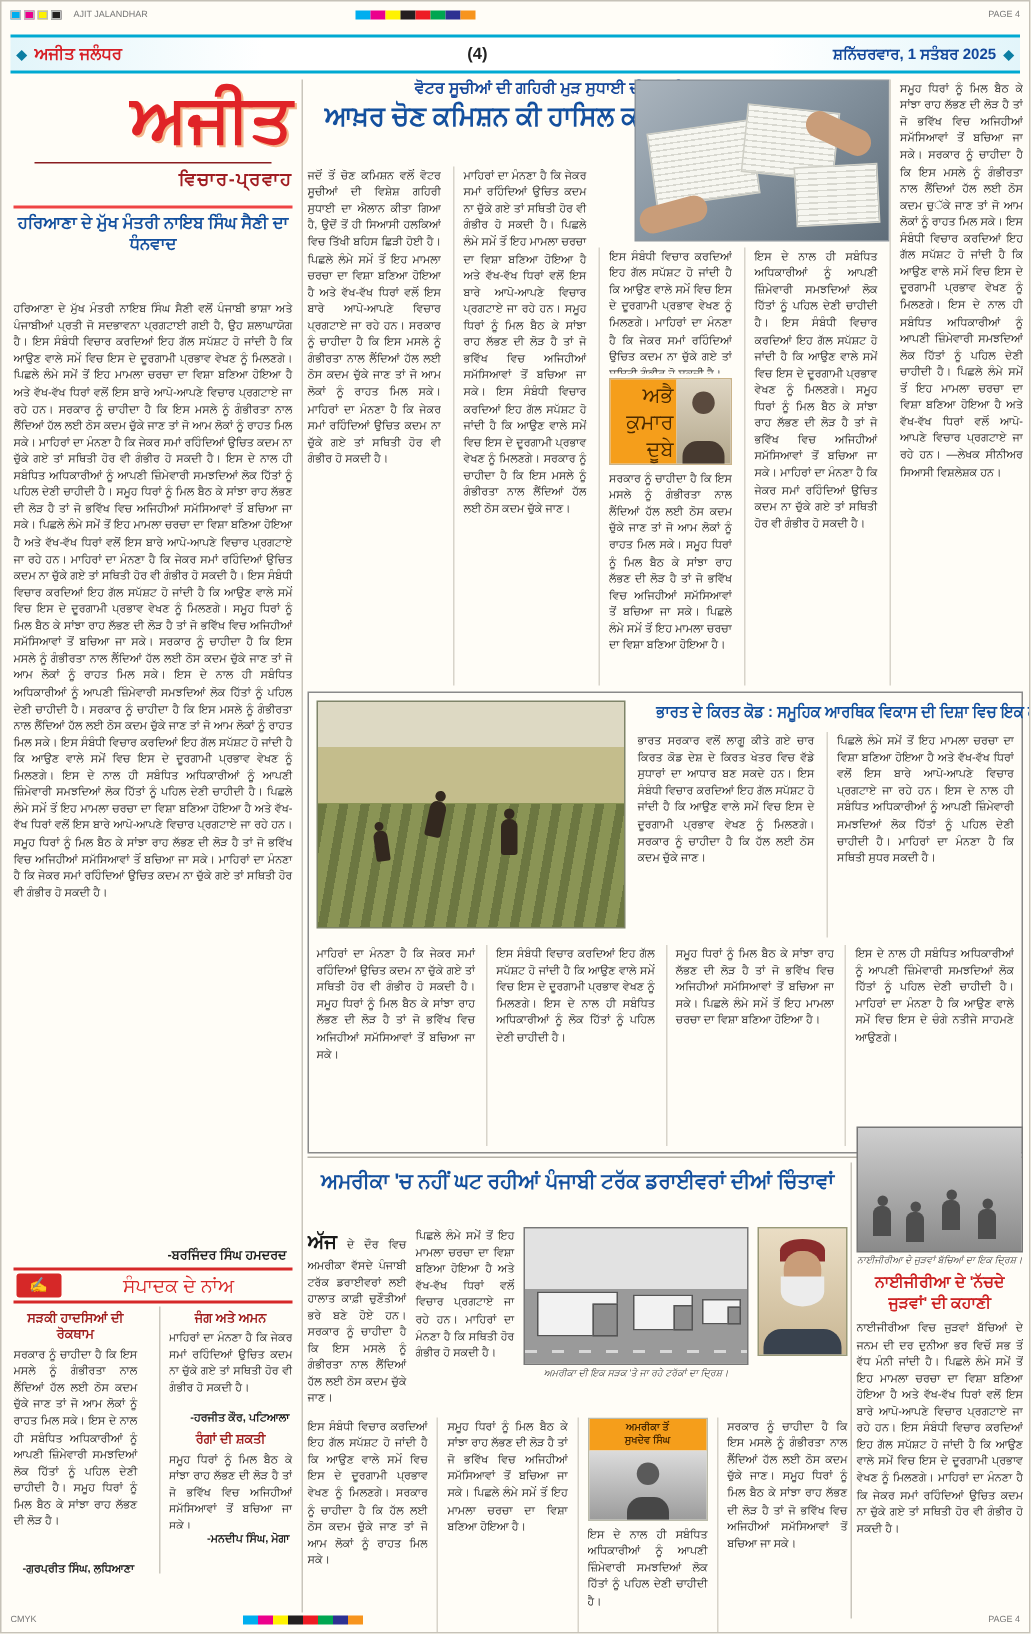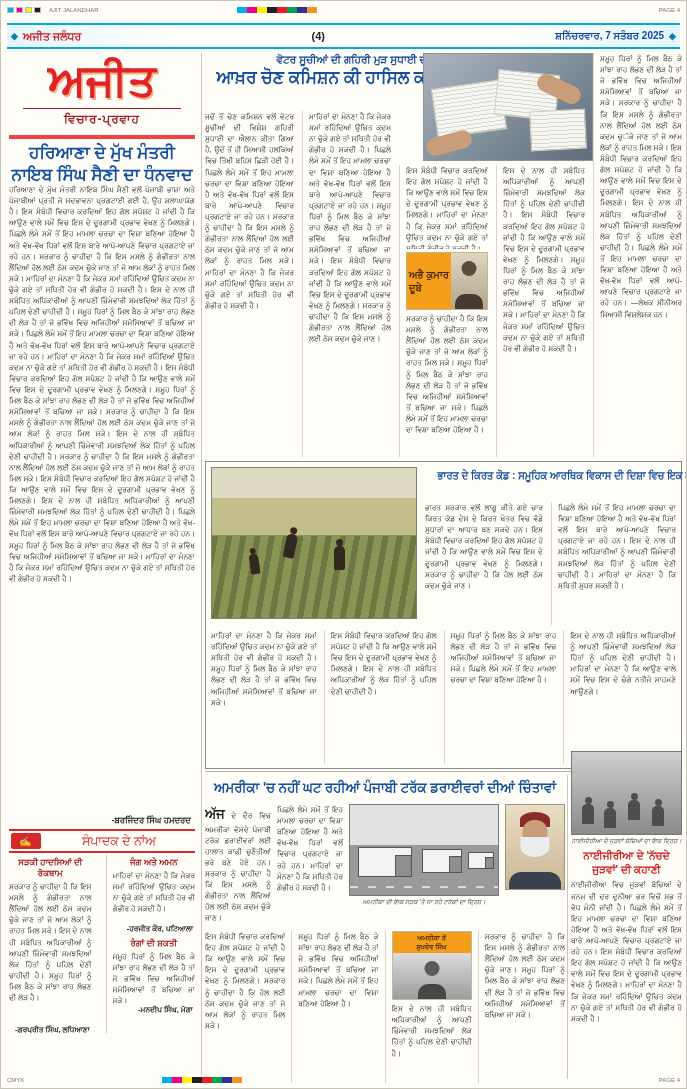--- a/index.html
+++ b/index.html
@@ -28,27 +28,27 @@
   .hdr-right{color:#12479b;font-weight:bold;font-size:10px;display:flex;gap:5px;align-items:center}
   .dia{color:#0b7ea3;font-size:9px}
 
   
   .body-text{font-size:7.4px;line-height:1.5;text-align:justify;color:#191919;overflow:hidden}
   .vdiv{position:absolute;width:1px;background:#c9c5bb}
   .hdiv{position:absolute;height:1px;background:#b5b1a7}
 
   
   .left-col{position:absolute;left:6px;top:52px;width:192px;height:1022px;padding:0 4px 0 2px}
-  .masthead{height:86px;text-align:center;border-bottom:4px solid #ef4444;padding-top:2px}
+  .masthead{height:86px;text-align:right;border-bottom:2px solid #ef4444;padding-top:2px}
   .masthead-title{font-size:44px;line-height:50px;font-weight:bold;color:#e02327;text-shadow:1.5px 1.5px 0 #f3b387}
   .masthead-rule{height:1px;background:#8a1d20;margin:3px 14px}
   .masthead-sub{font-size:12px;font-weight:bold;color:#a01d22;letter-spacing:1px}
   .quote{height:48px;padding:5px 2px 0;font-size:8px;line-height:1.5;text-align:center;color:#222}
   .quote-author{text-align:right;font-weight:bold;padding-right:8px;font-size:8px;margin-top:1px}
-  .editorial-headline{height:40px;margin:3px 0 2px;font-size:17px;line-height:1.3;text-align:center;color:#14509e;font-weight:bold}
+  .editorial-headline{height:40px;margin:3px 0 18px;font-size:11px;line-height:1.3;text-align:center;color:#14509e;font-weight:bold}
   .editorial-body{height:628px}
   .editorial-sign{height:16px;text-align:right;font-weight:bold;font-size:8.5px;padding:3px 4px 0}
   .letters-header{height:24px;margin:1px 0;border-top:2px solid #d62828;border-bottom:2px solid #d62828;display:flex;align-items:center;gap:4px;padding:0 2px}
   .letters-badge{width:30px;height:16px;background:#d62828;color:#ffd200;display:flex;align-items:center;justify-content:center;font-size:10px;border-radius:2px}
   .letters-title{flex:1;text-align:center;color:#d62828;font-weight:normal;font-size:12.5px}
   .letters-body{display:flex;height:178px;margin-top:2px}
   .letter-col{flex:1;overflow:hidden;padding-right:14px}
   .letter-col + .letter-col{border-left:1px solid #ccc8be;padding-left:6px;padding-right:0}
   .letter-heading{font-size:8.6px;font-weight:bold;text-align:center;color:#a02020;margin:2px 0 2px}
   .letter-sign{font-size:7.4px;font-weight:bold;text-align:right;margin:2px 2px 5px 0}
@@ -70,56 +70,56 @@
   .c2{left:97px;top:58px;width:89px;height:346px}
   .c3{left:194px;top:112px;width:89px;height:292px}
   .c4{left:291px;top:112px;width:89px;height:292px}
   .c5{left:388px;top:0;width:89px;height:404px}
   .c2,.c3,.c4,.c5{border-left:1px solid #d8d4ca;padding-left:6px}
   .c3a{height:84px;overflow:hidden}
   .c3b{height:144px;overflow:hidden}
 
   
   .author-card{display:flex;height:58px;border:1px solid #c9b38a;margin:3px 0;background:#fff}
-  .author-name{flex:1;background:#f59e1b;color:#4a2a00;font-weight:bold;font-size:10px;line-height:1.3;display:flex;align-items:center;justify-content:center;text-align:left;padding:2px}
+  .author-name{flex:1;background:#f59e1b;color:#4a2a00;font-weight:normal;font-size:14px;line-height:1.3;display:flex;align-items:center;justify-content:center;text-align:right;padding:2px}
   .author-photo{width:45%;position:relative;background:linear-gradient(#ded5c2,#b3a78c)}
   .sil-head{position:absolute;width:15px;height:15px;border-radius:50%;background:#5a4a3e;top:8px;left:50%;transform:translateX(-50%)}
   .sil-body{position:absolute;bottom:0;left:50%;transform:translateX(-50%);width:28px;height:15px;border-radius:10px 10px 0 0;background:#473a30}
   .gray .author-photo,.gray-photo{background:linear-gradient(#dcdcdc,#9c9c9c)}
   .gray .sil-head,.gray-photo .sil-head{background:#5a5a5a}
   .gray .sil-body,.gray-photo .sil-body{background:#474747}
 
   
   .labour{position:absolute;left:204px;top:460px;width:477px;height:308px;border:1px solid #8a8a8a;padding:5px}
   .labour-top{display:flex;gap:8px;height:158px}
   .labour-photo{width:206px;height:152px;flex:none;position:relative;border:1px solid #7e8468;overflow:hidden;
     background:linear-gradient(#ddd9c3 0 20%,#c4bd8c 20% 45%,#8a9455 45% 100%)}
   .rows{position:absolute;left:0;right:0;bottom:0;height:55%;background:repeating-linear-gradient(100deg,rgba(52,64,28,.35) 0 6px,rgba(0,0,0,0) 6px 14px)}
   .person{position:absolute;width:11px;height:24px;background:#33281f;border-radius:5px 5px 2px 2px}
   .person::before{content:"";position:absolute;top:-7px;left:2px;width:7px;height:7px;border-radius:50%;background:#33281f}
   .p1{left:36%;top:44%;transform:rotate(12deg)}
   .p2{left:60%;top:52%}
   .p3{left:18%;top:56%;transform:rotate(-8deg) scale(.85)}
   .labour-right{flex:1;display:flex;flex-direction:column;min-width:0}
   .labour-headline{height:20px;text-align:center;color:#14509e;font-weight:bold;font-size:11px;white-space:nowrap;transform:scaleX(.9);transform-origin:center;padding-top:2px}
-  .labour-top-cols{flex:1;display:flex;gap:8px;margin-top:15px}
+  .labour-top-cols{flex:1;display:flex;gap:8px;margin-top:1px}
   .ltc{flex:1;overflow:hidden}
   .ltc + .ltc{border-left:1px solid #d8d4ca;padding-left:6px}
   .labour-bottom{display:flex;gap:7px;height:134px;margin-top:5px}
   .lbc{flex:1;overflow:hidden;min-width:0}
   .lbc + .lbc{border-left:1px solid #d8d4ca;padding-left:6px}
   .labour .author-card{height:52px}
   .labour .author-photo{background:linear-gradient(#e2e8ec,#aeb9c2)}
   .labour .sil-head{background:#4c4038}.labour .sil-body{background:#2e3a46}
   .lbc .txt{height:74px;overflow:hidden}
 
   
   .truck{position:absolute;left:204px;top:778px;width:360px;height:304px}
   .truck-headline{height:22px;text-align:center;color:#14509e;font-weight:bold;font-size:14px;white-space:nowrap;transform:scaleX(.95);transform-origin:center}
-  .truck-row1{display:flex;gap:6px;height:122px;margin-top:3px}
+  .truck-row1{display:flex;gap:6px;height:122px;margin-top:17px}
   .tcol{width:66px;flex:none;overflow:hidden}
   .truck-figure{width:150px;flex:none}
   .truck-photo{height:92px;position:relative;border:1px solid #777;overflow:hidden;background:linear-gradient(#e2e2e2 0 45%,#9a9a9a 45% 100%)}
   .truckbox{position:absolute;background:#f2f2f2;border:1px solid #555}
   .tb1{width:54px;height:30px;left:8px;bottom:18px}
   .tb2{width:40px;height:24px;left:72px;bottom:22px}
   .tb3{width:26px;height:17px;left:118px;bottom:26px}
   .truckbox::after{content:"";position:absolute;right:-1px;bottom:-1px;width:28%;height:70%;background:#8e8e8e;border:1px solid #555}
   .roadline{position:absolute;bottom:7px;left:0;right:0;height:2px;background:repeating-linear-gradient(90deg,#d8d8d8 0 8px,rgba(0,0,0,0) 8px 18px)}
   .truck-caption{font-size:6.3px;color:#454545;font-style:italic;text-align:center;line-height:1.35;padding-top:2px}
@@ -172,21 +172,21 @@
     <span style="margin-left:auto">PAGE 4</span>
   </div>
 
   <div class="header-bar">
     <span class="hdr-left">
       <span class="dia">◆</span>
       <span>ਅਜੀਤ ਜਲੰਧਰ</span>
     </span>
     <span class="hdr-center">(4)</span>
     <span class="hdr-right">
-      <span>ਸ਼ਨਿੱਚਰਵਾਰ, 7 ਸਤੰਬਰ 2025</span>
+      <span>ਸ਼ਨਿੱਚਰਵਾਰ, 1 ਸਤੰਬਰ 2025</span>
       <span class="dia">◆</span>
     </span>
   </div>
 
   <div class="vdiv" style="left:200px;top:52px;height:1022px"></div>
 
   <aside class="left-col">
     <div class="masthead">
       <div class="masthead-title">ਅਜੀਤ</div>
       <div class="masthead-rule"></div>

